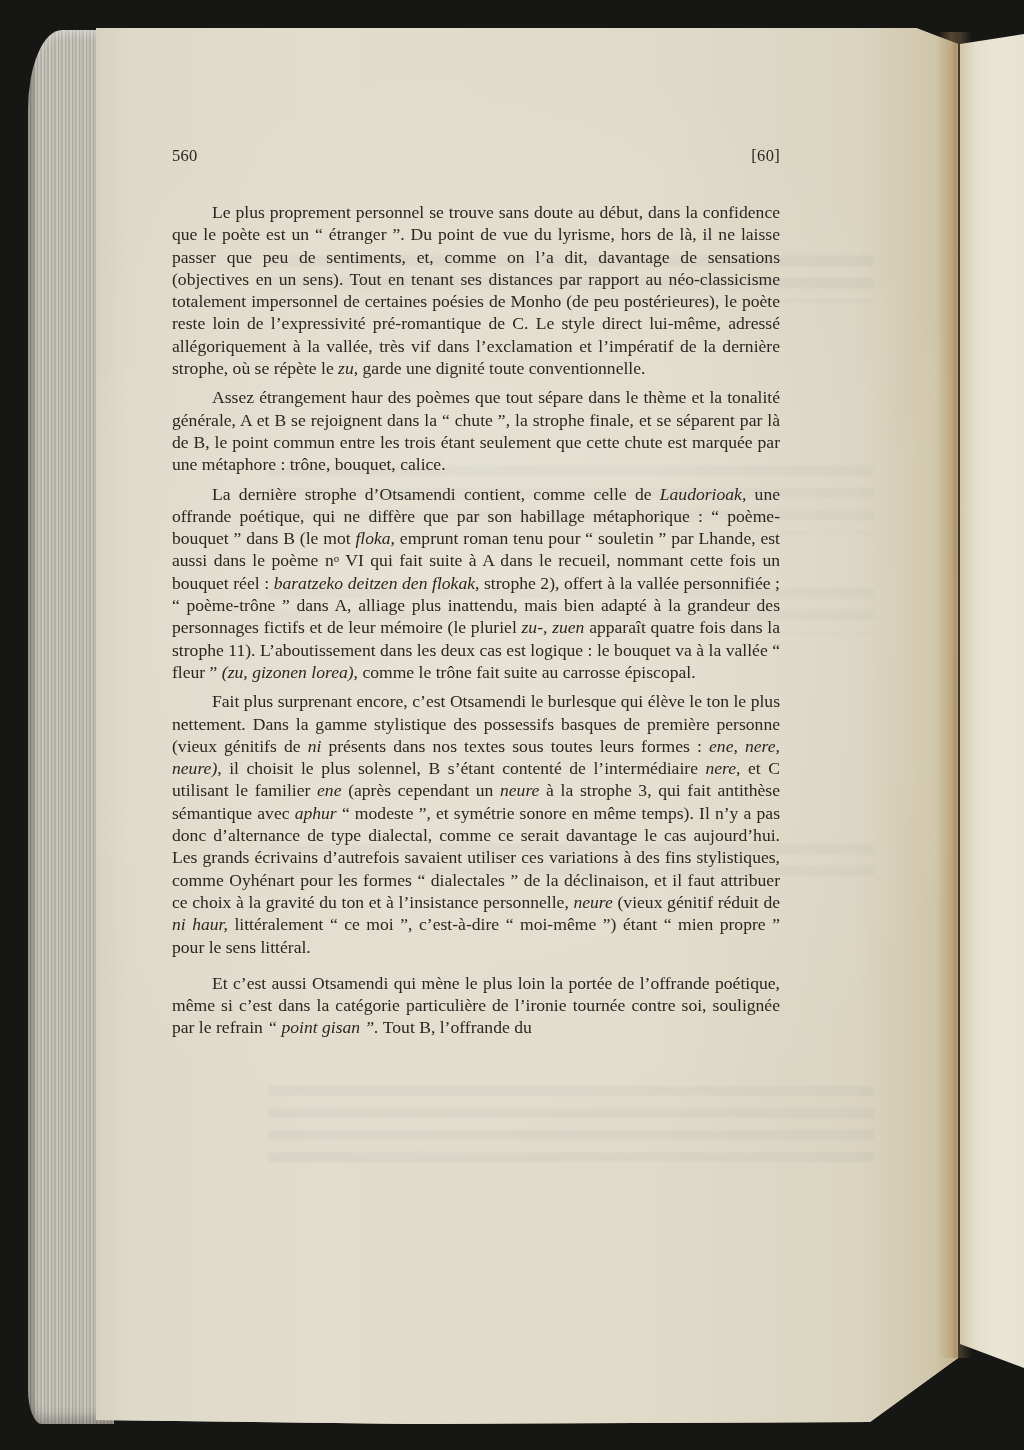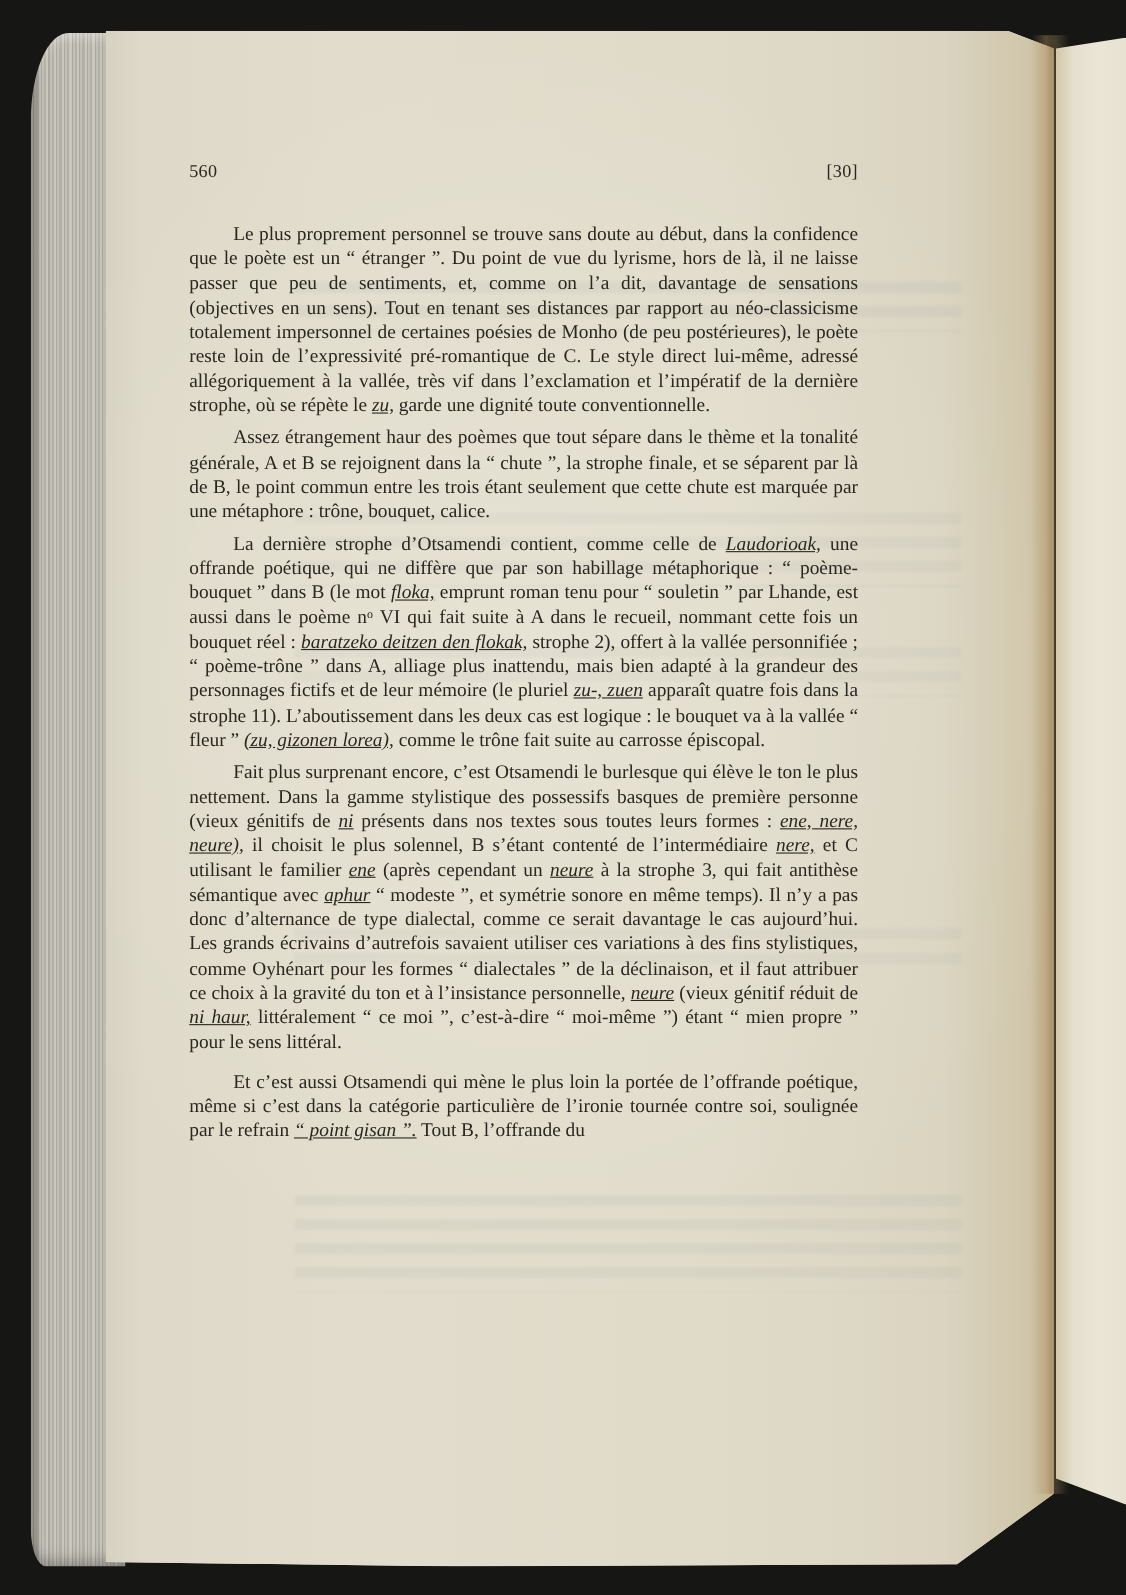--- a/index.html
+++ b/index.html
@@ -65,42 +65,42 @@
   }
   .header .running-title{letter-spacing:.9px;}
   .body-text{
     margin-top:35px;font-size:17.6px;line-height:22.3px;text-align:justify;
     text-rendering:optimizeLegibility;
   }
   .body-text p{margin:0;text-indent:40px;}
   .body-text p.no-indent{text-indent:0;}
   .body-text p + p{margin-top:7px;}
   .body-text p.gap-large{margin-top:14px;}
-  .it{font-style:italic;text-decoration:underline;}
+  .it{font-style:italic;}
   sup{font-size:.62em;line-height:0;vertical-align:baseline;position:relative;top:-.42em;}
 </style>
 </head>
 <body>
 
 <div class="scene">
 
   <div class="fore-edge"></div>
 
   <div class="page-main">
     <div class="ghost g1"></div>
     <div class="ghost g2"></div>
     <div class="ghost g3"></div>
     <div class="ghost g4"></div>
     <div class="ghost g5"></div>
   </div>
 
   <div class="content">
     <div class="header">
       <span>560</span>
-      <span>[30]</span>
+      <span>[60]</span>
     </div>
     <div class="body-text">
       <p><span>Le plus proprement personnel se trouve sans doute au début, dans la confidence que le poète est un “ étranger ”. Du point de vue du lyrisme, hors de là, il ne laisse passer que peu de sentiments, et, comme on l’a dit, davantage de sensations (objectives en un sens). Tout en tenant ses distances par rapport au néo-classicisme totalement impersonnel de certaines poésies de Monho (de peu postérieures), le poète reste loin de l’expressivité pré-romantique de C. Le style direct lui-même, adressé allégoriquement à la vallée, très vif dans l’exclamation et l’impératif de la dernière strophe, où se répète le </span><span class="it">zu,</span><span> garde une dignité toute conventionnelle.</span></p>
       <p><span>Assez étrangement haur des poèmes que tout sépare dans le thème et la tonalité générale, A et B se rejoignent dans la “ chute ”, la strophe finale, et se séparent par là de B, le point commun entre les trois étant seulement que cette chute est marquée par une métaphore : trône, bouquet, calice.</span></p>
       <p><span>La dernière strophe d’Otsamendi contient, comme celle de </span><span class="it">Laudorioak,</span><span> une offrande poétique, qui ne diffère que par son habillage métaphorique : “ poème-bouquet ” dans B (le mot </span><span class="it">floka,</span><span> emprunt roman tenu pour “ souletin ” par Lhande, est aussi dans le poème n</span><sup>o</sup><span> VI qui fait suite à A dans le recueil, nommant cette fois un bouquet réel : </span><span class="it">baratzeko deitzen den flokak,</span><span> strophe 2), offert à la vallée personnifiée ; “ poème-trône ” dans A, alliage plus inattendu, mais bien adapté à la grandeur des personnages fictifs et de leur mémoire (le pluriel </span><span class="it">zu-, zuen</span><span> apparaît quatre fois dans la strophe 11). L’aboutissement dans les deux cas est logique : le bouquet va à la vallée “ fleur ” </span><span class="it">(zu, gizonen lorea),</span><span> comme le trône fait suite au carrosse épiscopal.</span></p>
       <p><span>Fait plus surprenant encore, c’est Otsamendi le burlesque qui élève le ton le plus nettement. Dans la gamme stylistique des possessifs basques de première personne (vieux génitifs de </span><span class="it">ni</span><span> présents dans nos textes sous toutes leurs formes : </span><span class="it">ene, nere, neure),</span><span> il choisit le plus solennel, B s’étant contenté de l’intermédiaire </span><span class="it">nere,</span><span> et C utilisant le familier </span><span class="it">ene</span><span> (après cependant un </span><span class="it">neure</span><span> à la strophe 3, qui fait antithèse sémantique avec </span><span class="it">aphur</span><span> “ modeste ”, et symétrie sonore en même temps). Il n’y a pas donc d’alternance de type dialectal, comme ce serait davantage le cas aujourd’hui. Les grands écrivains d’autrefois savaient utiliser ces variations à des fins stylistiques, comme Oyhénart pour les formes “ dialectales ” de la déclinaison, et il faut attribuer ce choix à la gravité du ton et à l’insistance personnelle, </span><span class="it">neure</span><span> (vieux génitif réduit de </span><span class="it">ni haur,</span><span> littéralement “ ce moi ”, c’est-à-dire “ moi-même ”) étant “ mien propre ” pour le sens littéral.</span></p>
       <p class="gap-large"><span>Et c’est aussi Otsamendi qui mène le plus loin la portée de l’offrande poétique, même si c’est dans la catégorie particulière de l’ironie tournée contre soi, soulignée par le refrain </span><span class="it">“ point gisan ”.</span><span> Tout B, l’offrande du</span></p>
     </div>
   </div>
 

